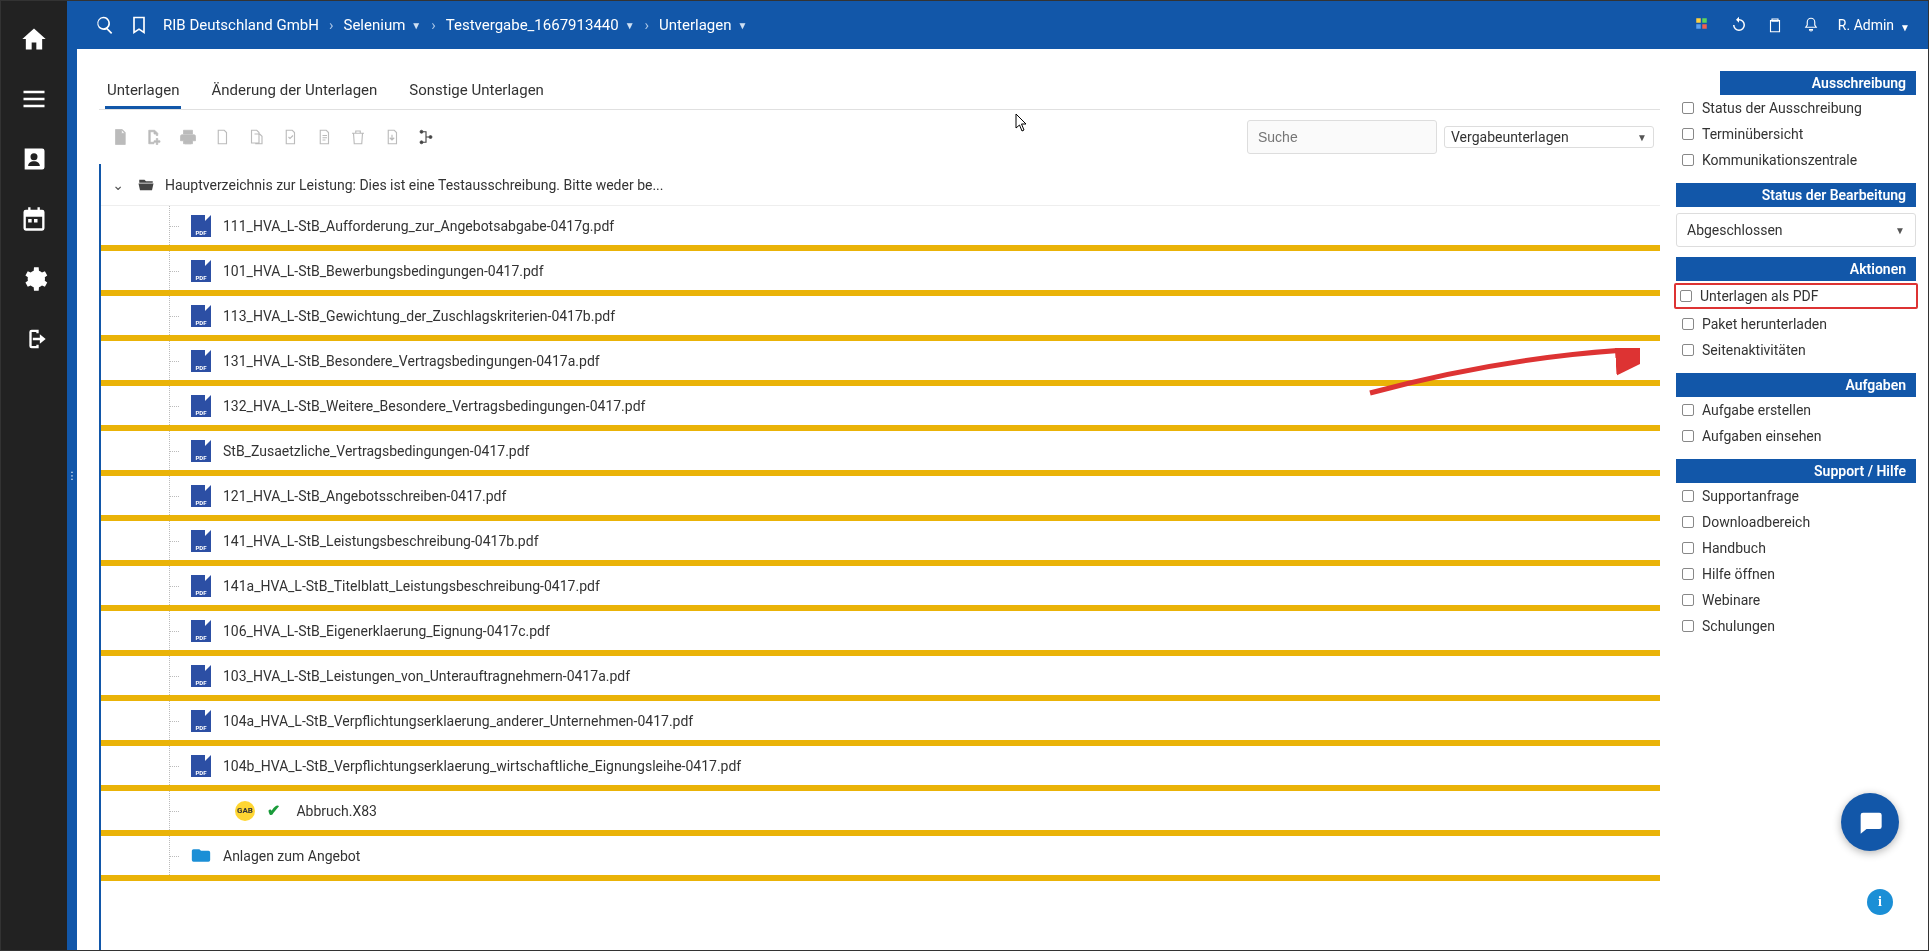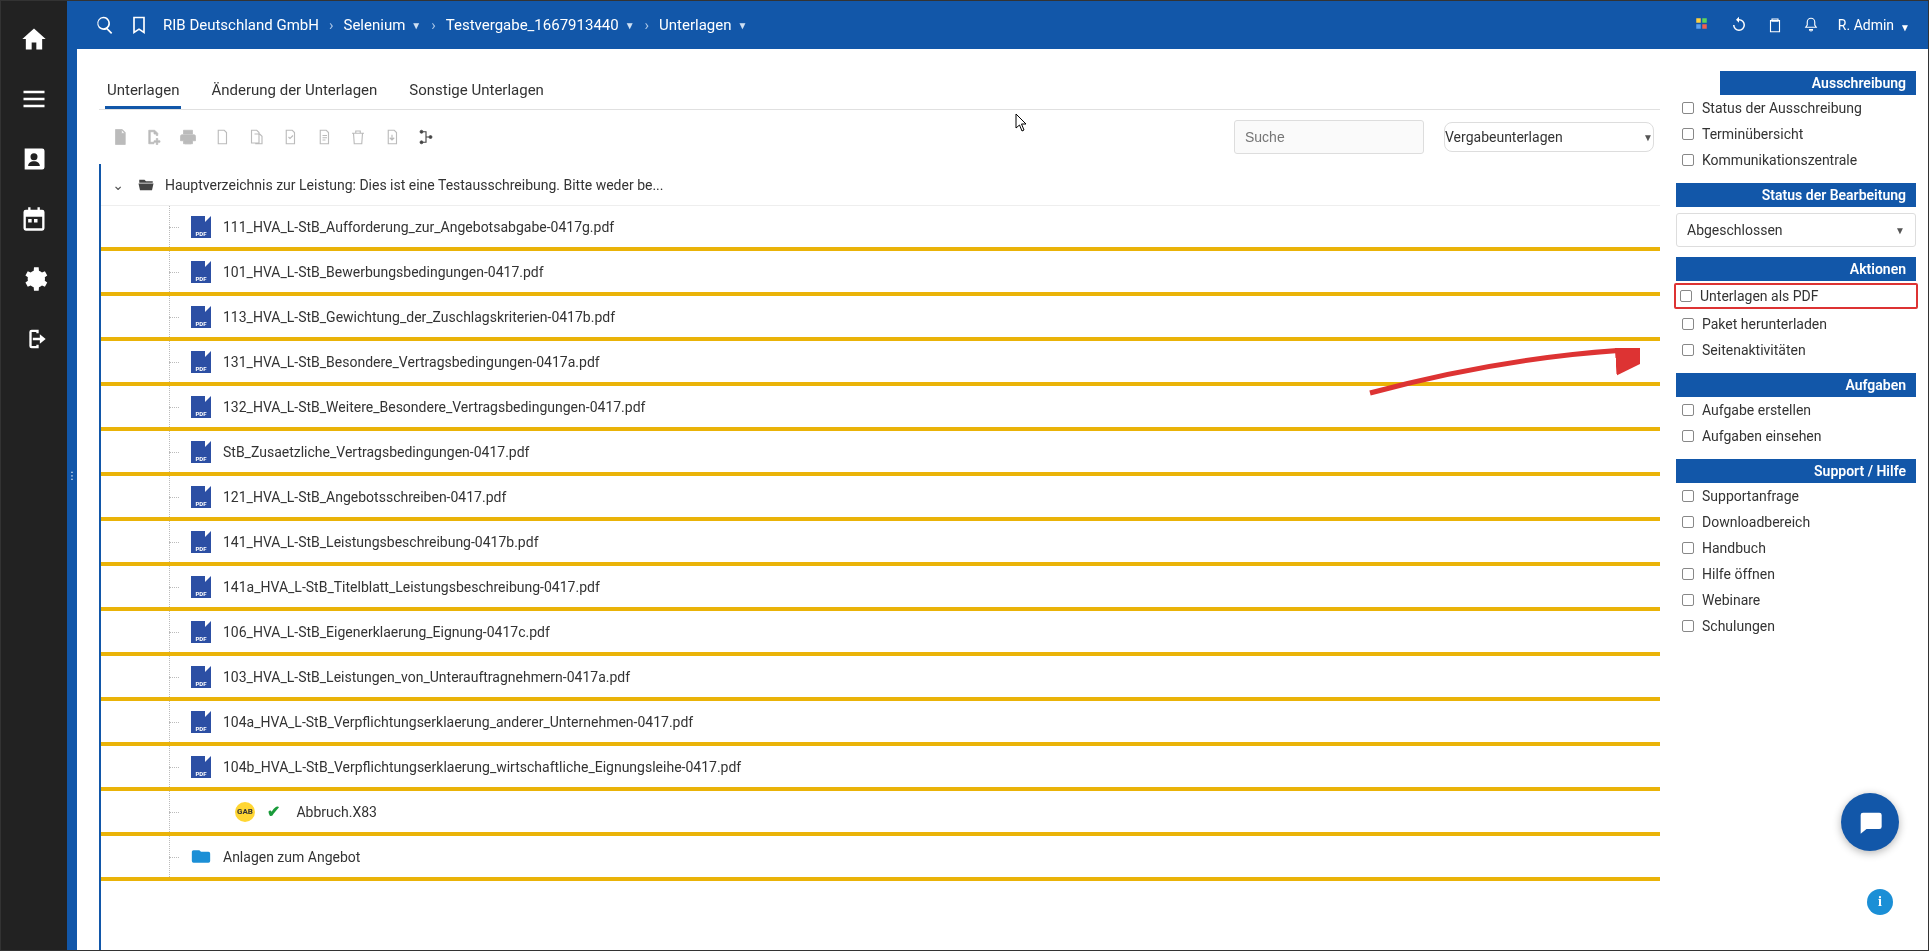--- a/index.html
+++ b/index.html
@@ -147,29 +147,29 @@
   .toolbar-spacer { flex:1; }
   .search-input {
     width: 190px;
     height: 34px;
     border: 1px solid #ddd;
     border-radius: 3px;
     background:#fafafa;
     padding: 0 10px;
     font-size:14px;
     color:#777;
-    margin-right:16px;
+    margin-right:3px;
   }
   .type-select {
     width: 210px;
-    height: 30px;
+    height: 22px;
     border:1px solid #ddd;
-    border-radius:8px;
+    border-radius:3px;
     background:#fff;
-    padding:0 0;
+    padding:0 6px;
     display:flex;
     align-items:center;
     justify-content:space-between;
     cursor:pointer;
     font-size:14px;
   }
 
   
   .tree-wrap {
     flex:1;
@@ -183,21 +183,21 @@
     border-bottom:1px solid #eee;
     padding-left: 8px;
     gap:10px;
   }
   .tree-root-row .chev { width:18px;text-align:center;color:#555;cursor:pointer;}
   .tree-root-row svg{width:18px;height:18px;fill:#444;}
   .tree-row {
     display:flex;
     align-items:center;
     height: 45px;
-    border-bottom:4px solid #eab308;
+    border-bottom:6px solid #eab308;
     padding-left: 60px;
     gap:12px;
     cursor:pointer;
   }
   .tree-connector {
     width:18px;
     height:100%;
     position:relative;
   }
   .tree-connector::before {

